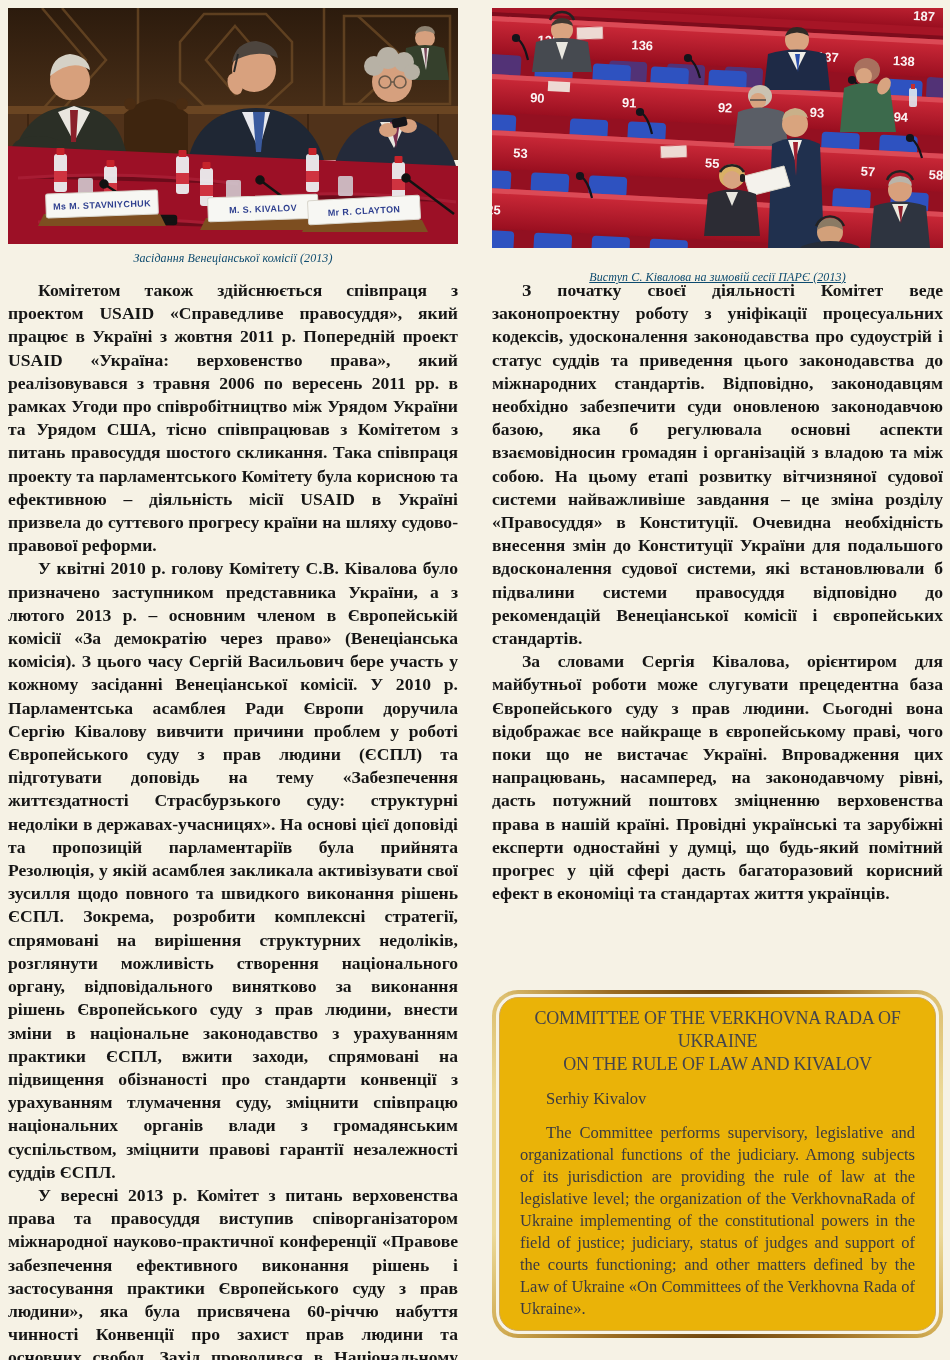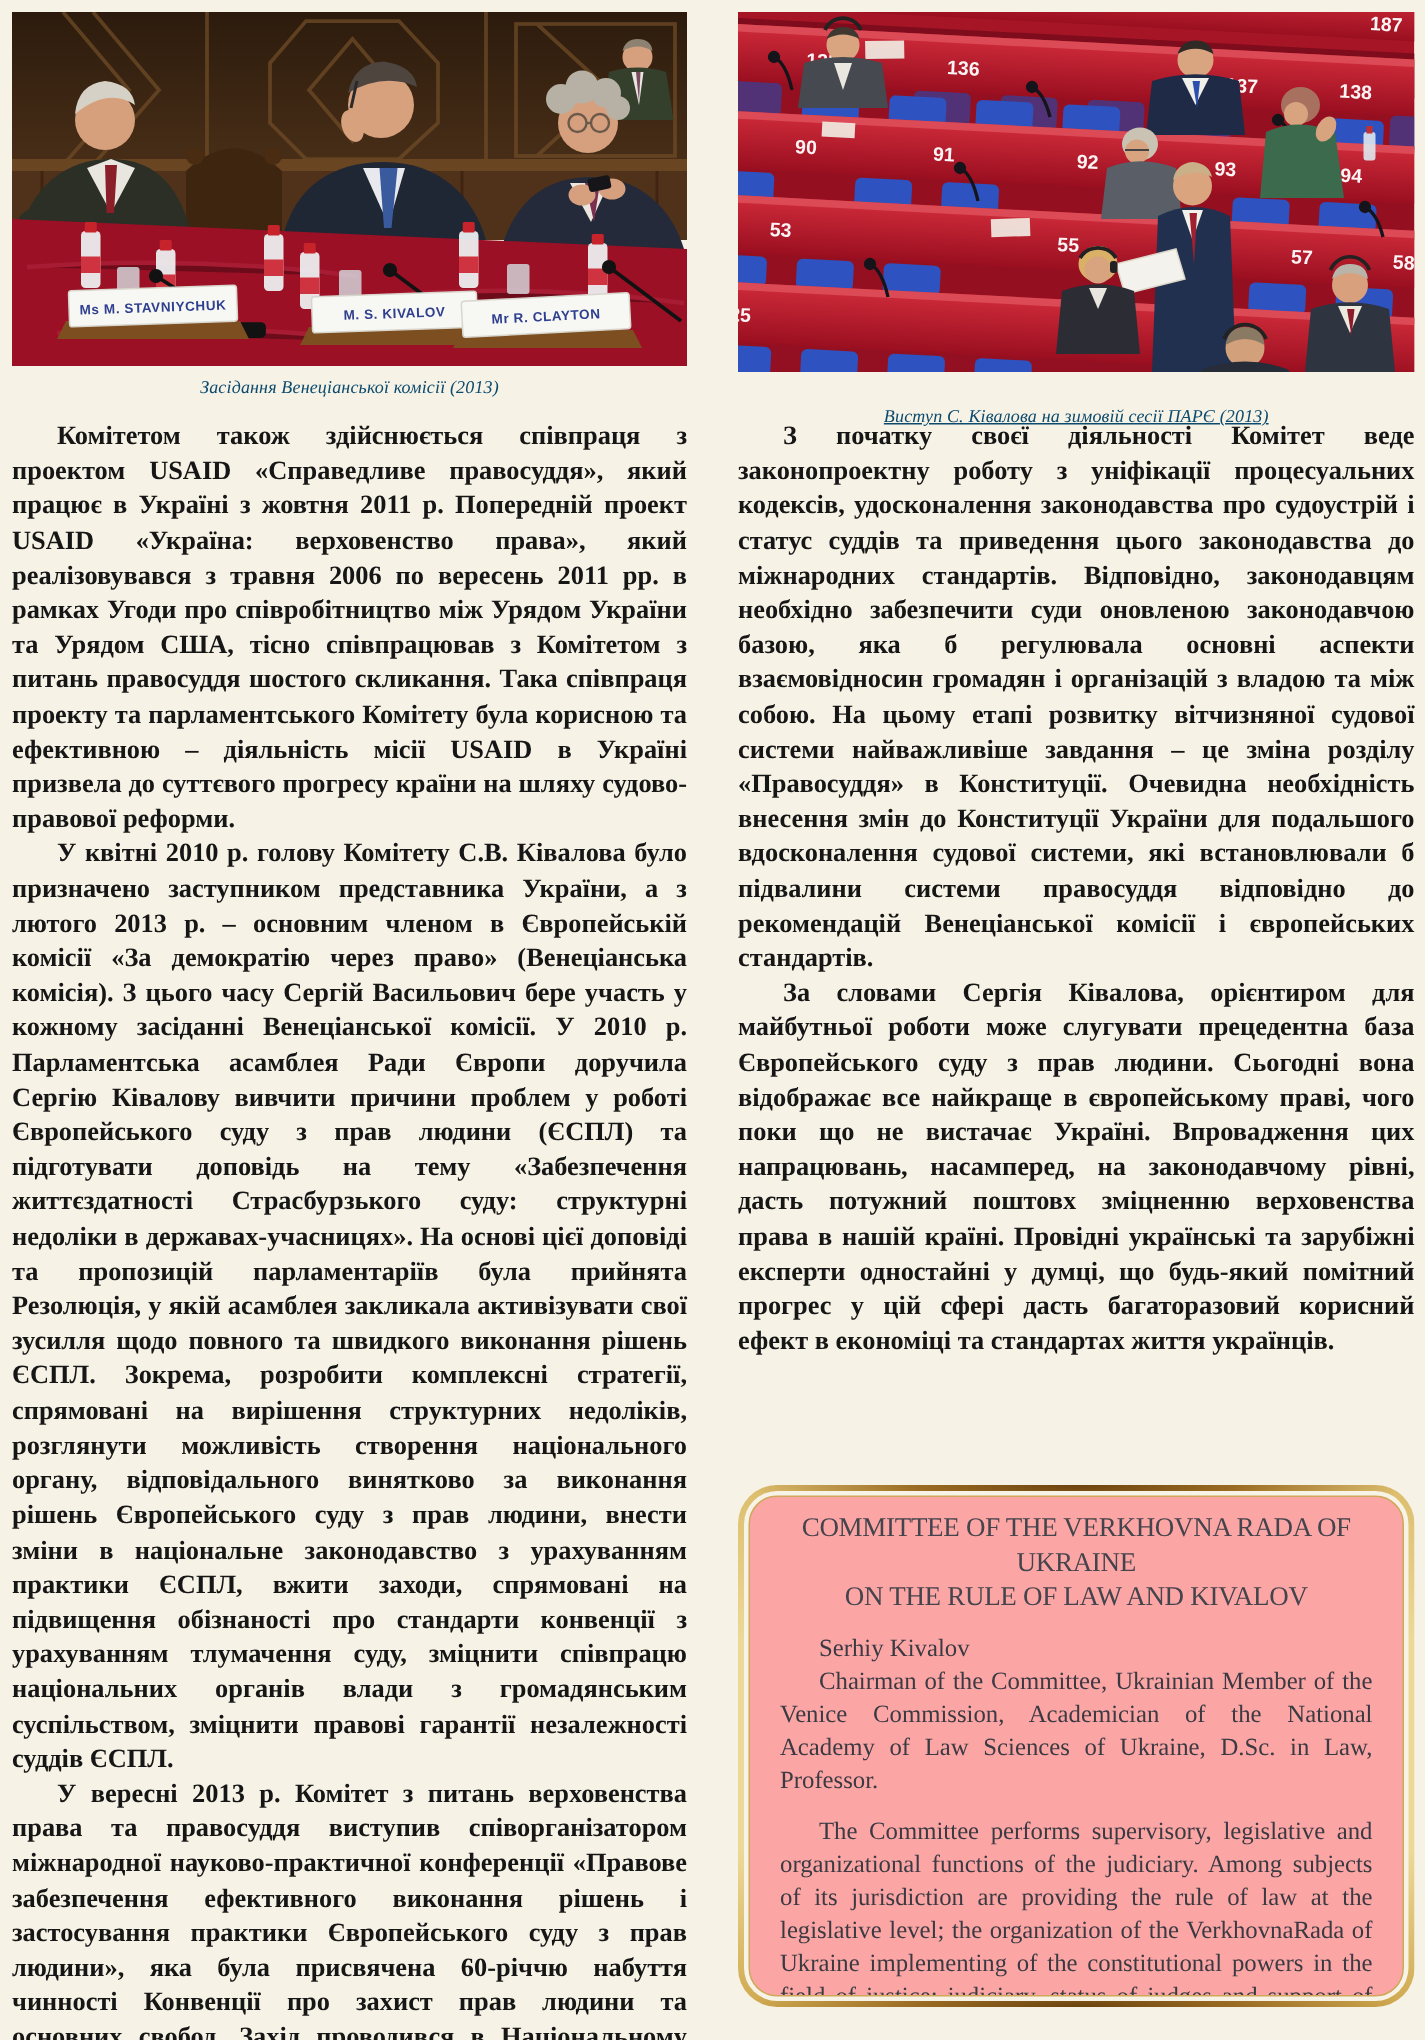--- a/index.html
+++ b/index.html
@@ -20,21 +20,21 @@
   #col-right{left:492px;width:451px;}
   .col p{margin:0;text-indent:30px;hyphens:auto;font-weight:bold;}
   .col p.noindent{text-indent:0;}
 
   .gold-frame{position:absolute;left:492px;top:990px;width:451px;height:348px;border-radius:26px;padding:4px;box-sizing:border-box;
     background:
       radial-gradient(62% 30px at 50% 0%, #6a420e 0%, #9a6b22 38%, rgba(201,162,77,0) 78%),
       radial-gradient(62% 30px at 50% 100%, #6a420e 0%, #9a6b22 38%, rgba(201,162,77,0) 78%),
       linear-gradient(180deg,#dcbd6c,#ecd998 30%,#ecd998 70%,#cfa94f);}
   .gf-mid{height:100%;border-radius:22px;background:#f7f3e6;padding:3px;box-sizing:border-box;}
-  .gf-inner{height:100%;border-radius:19px;border:1.5px solid #cfa85a;background:#fca5a5;padding:9px 20px 0 20px;box-sizing:border-box;overflow:hidden;}
+  .gf-inner{height:100%;border-radius:19px;border:1.5px solid #cfa85a;background:#eab308;padding:9px 20px 0 20px;box-sizing:border-box;overflow:hidden;}
   .box-title-line{text-align:center;font-size:18px;line-height:23px;color:#44444c;letter-spacing:-0.2px;}
   .gf-inner p{margin:0;font-size:16.5px;line-height:22px;color:#3a3a42;text-align:justify;text-indent:26px;hyphens:auto;}
   p.box-name{margin-top:12px;text-align:left;font-family:Liberation Serif, serif;}
   p.box-body{margin-top:12px;}
 </style>
 </head>
 <body>
 
 <div id="page">
 
@@ -370,19 +370,18 @@
     <p>З початку своєї діяльності Комітет веде законопроектну роботу з уніфікації процесуальних кодексів, удосконалення законодавства про судоустрій і статус суддів та приведення цього законодавства до міжнародних стандартів. Відповідно, законодавцям необхідно забезпечити суди оновленою законодавчою базою, яка б регулювала основні аспекти взаємовідносин громадян і організацій з владою та між собою. На цьому етапі розвитку вітчизняної судової системи найважливіше завдання – це зміна розділу «Правосуддя» в Конституції. Очевидна необхідність внесення змін до Конституції України для подальшого вдосконалення судової системи, які встановлювали б підвалини системи правосуддя відповідно до рекомендацій Венеціанської комісії і європейських стандартів.</p>
     <p>За словами Сергія Ківалова, орієнтиром для майбутньої роботи може слугувати прецедентна база Європейського суду з прав людини. Сьогодні вона відображає все найкраще в європейському праві, чого поки що не вистачає Україні. Впровадження цих напрацювань, насамперед, на законодавчому рівні, дасть потужний поштовх зміцненню верховенства права в нашій країні. Провідні українські та зарубіжні експерти одностайні у думці, що будь-який помітний прогрес у цій сфері дасть багаторазовий корисний ефект в економіці та стандартах життя українців.</p>
   </div>
 
   <div class="gold-frame">
     <div class="gf-mid">
       <div class="gf-inner">
         <div class="box-title-line">COMMITTEE OF THE VERKHOVNA RADA OF UKRAINE</div>
         <div class="box-title-line">ON THE RULE OF LAW AND KIVALOV</div>
         <p class="box-name">Serhiy Kivalov</p>
-        <p class="box-role">Chairman of the Committee, Ukrainian Member of the Venice Commission, Academician of the National Academy of Law Sciences of Ukraine, D.Sc. in Law, Professor.</p>
         <p class="box-body">The Committee performs supervisory, legislative and organizational functions of the judiciary. Among subjects of its jurisdiction are providing the rule of law at the legislative level; the organization of the VerkhovnaRada of Ukraine implementing of the constitutional powers in the field of justice; judiciary, status of judges and support of the courts functioning; and other matters defined by the Law of Ukraine «On Committees of the Verkhovna Rada of Ukraine».</p>
       </div>
     </div>
   </div>
 
 </div>
 
 </body></html>

